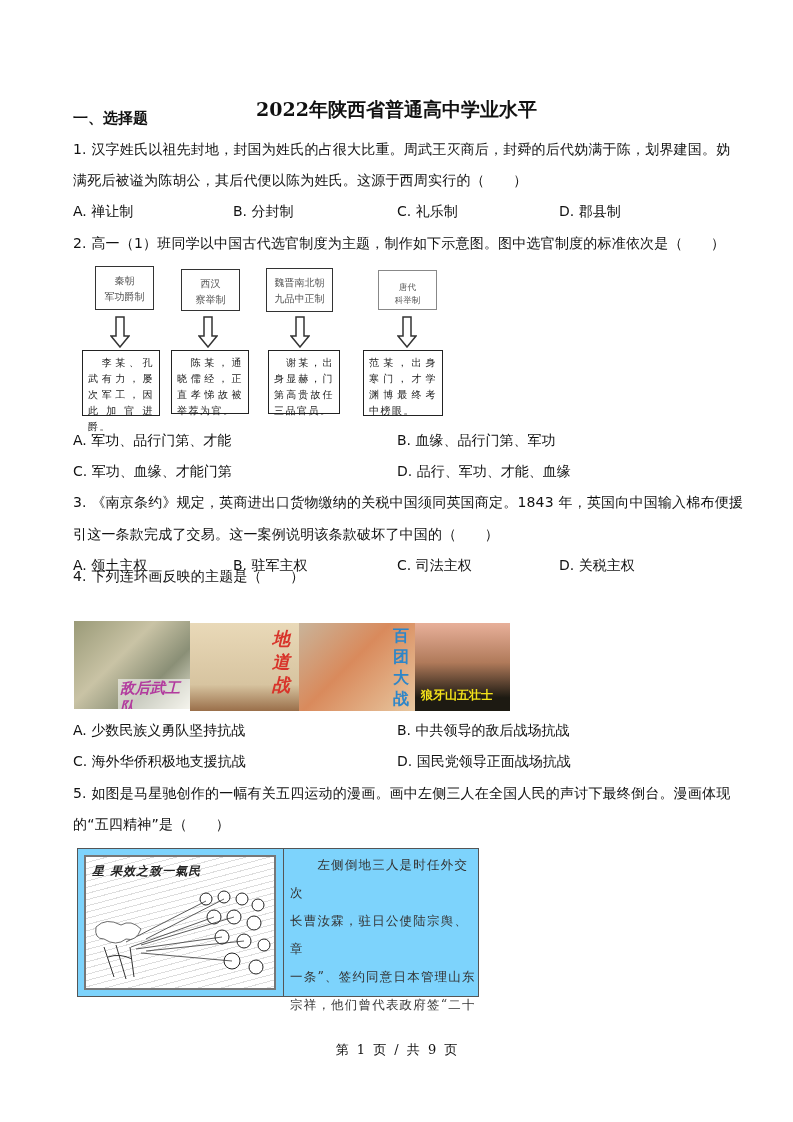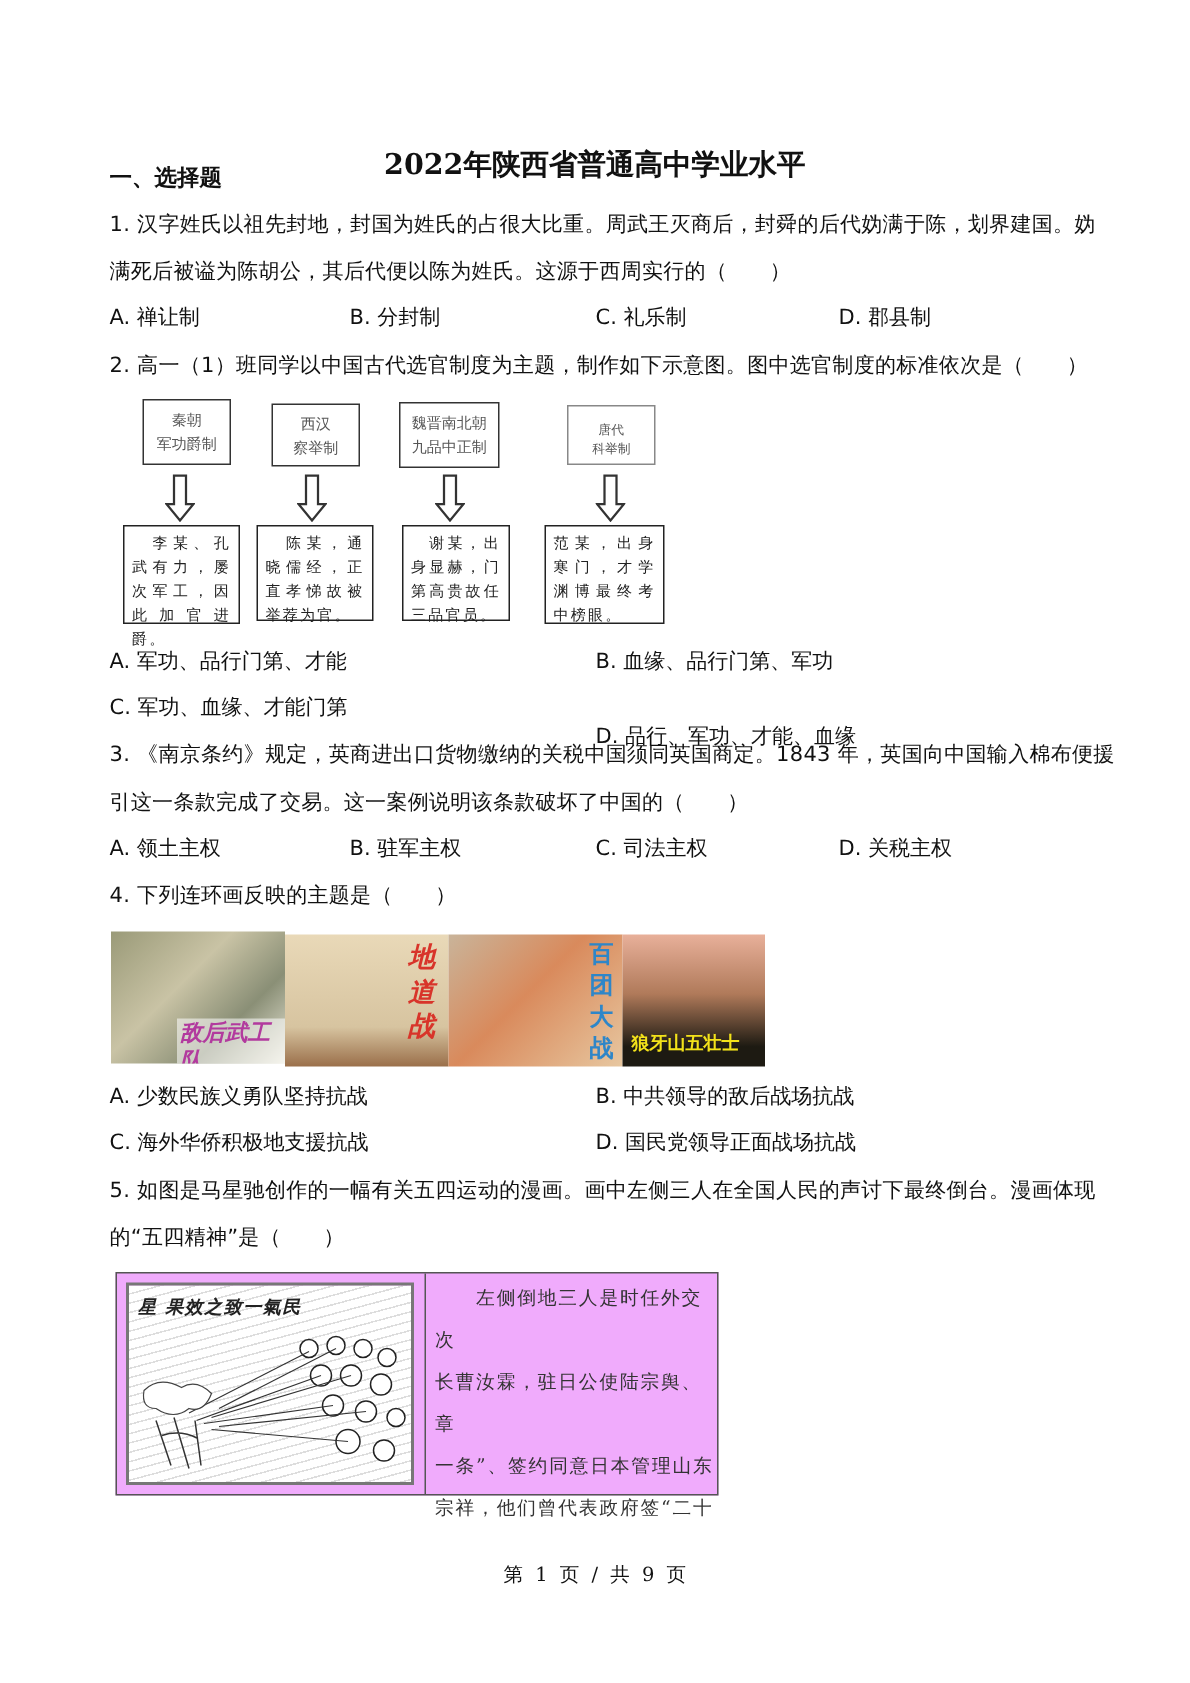--- a/index.html
+++ b/index.html
@@ -19,21 +19,21 @@
           box-sizing: border-box; padding: 4px 5px; letter-spacing: 1.5px; text-align: justify; }
   .arrow { width: 20px; height: 32px; }
   
   .comic { height: 88px; overflow: hidden; }
   .c1 { background: linear-gradient(135deg, #9a9a78 0%, #c9c3a5 40%, #8a8f76 70%, #e8e6d6 100%); }
   .c2 { background: linear-gradient(180deg, #e9d9b8 0%, #d7c4a0 70%, #9a6f4a 100%); }
   .c3 { background: linear-gradient(135deg, #c9b49a 0%, #d98a5c 45%, #e7c7a0 100%); }
   .c4 { background: linear-gradient(180deg, #e8b09a 0%, #b07a5a 45%, #1d1a12 85%); }
   .ctitle { position: absolute; font-weight: bold; }
   
-  .cartoon-frame { border: 1px solid #555; box-sizing: border-box; background: #f0abfc; }
+  .cartoon-frame { border: 1px solid #555; box-sizing: border-box; background: #7dd3fc; }
   .cartoon-img { border: 2px solid #777; box-sizing: border-box; background:
       repeating-linear-gradient(165deg, #fff 0 5px, #ddd 5px 6px); }
   .cartoon-text { font-family: "DejaVu Serif", "Liberation Serif", serif; font-size: 12.5px; line-height: 28px;
                   color: #333; letter-spacing: 1.2px; }
   .footer { left: 0; width: 793px; top: 1041px; text-align: center; font-size: 13px;
             font-family: "DejaVu Serif", "Liberation Serif", serif; word-spacing: 4px; }
 </style>
 </head>
 <body>
 
@@ -86,34 +86,34 @@
 
     <div class="abs rbox" style="left:82px; top:350px; width:78px; height:66px;">　李某、孔武有力，屡次军工，因此加官进爵。</div>
     <div class="abs rbox" style="left:171px; top:350px; width:78px; height:64px;">　陈某，通晓儒经，正直孝悌故被举荐为官。</div>
     <div class="abs rbox" style="left:268px; top:350px; width:72px; height:64px;">　谢某，出身显赫，门第高贵故任三品官员。</div>
     <div class="abs rbox" style="left:363px; top:350px; width:80px; height:66px;">范某，出身寒门，才学渊博最终考中榜眼。</div>
   </div>
 
   <div class="abs opt" style="left:73px; top:432px;">A. 军功、品行门第、才能</div>
   <div class="abs opt" style="left:397px; top:432px;">B. 血缘、品行门第、军功</div>
   <div class="abs opt" style="left:73px; top:463px;">C. 军功、血缘、才能门第</div>
-  <div class="abs opt" style="left:397px; top:482px;">D. 品行、军功、才能、血缘</div>
+  <div class="abs opt" style="left:397px; top:463px;">D. 品行、军功、才能、血缘</div>
 </div>
 
 <div>
   <div class="abs line" style="top:494px;">3. 《南京条约》规定，英商进出口货物缴纳的关税中国须同英国商定。1843 年，英国向中国输入棉布便援</div>
   <div class="abs line" style="top:526px;">引这一条款完成了交易。这一案例说明该条款破坏了中国的（　　）</div>
   <div class="abs opt" style="left:73px; top:557px;">A. 领土主权</div>
   <div class="abs opt" style="left:233px; top:557px;">B. 驻军主权</div>
   <div class="abs opt" style="left:397px; top:557px;">C. 司法主权</div>
   <div class="abs opt" style="left:559px; top:557px;">D. 关税主权</div>
 </div>
 
 <div>
-  <div class="abs line" style="top:588px;">4. 下列连环画反映的主题是（　　）</div>
+  <div class="abs line" style="top:568px;">4. 下列连环画反映的主题是（　　）</div>
 
   <div>
     <div class="abs comic c1" style="left:74px; top:621px; width:116px;">
       <div class="ctitle" style="left:44px; top:58px; font-size:15px; color:#b23a9e; background:rgba(255,255,255,0.55); padding:0 2px; font-style:italic;">敌后武工队</div>
     </div>
     <div class="abs comic c2" style="left:190px; top:623px; width:109px;">
       <div class="ctitle" style="left:82px; top:4px; width:18px; font-size:18px; line-height:23px; color:#d8342a; font-style:italic; white-space:normal; word-break:break-all;">地道战</div>
     </div>
     <div class="abs comic c3" style="left:299px; top:623px; width:116px;">
       <div class="ctitle" style="left:94px; top:2px; width:20px; font-size:16px; line-height:21px; color:#2e86c8; white-space:normal; word-break:break-all;">百团大战</div>

